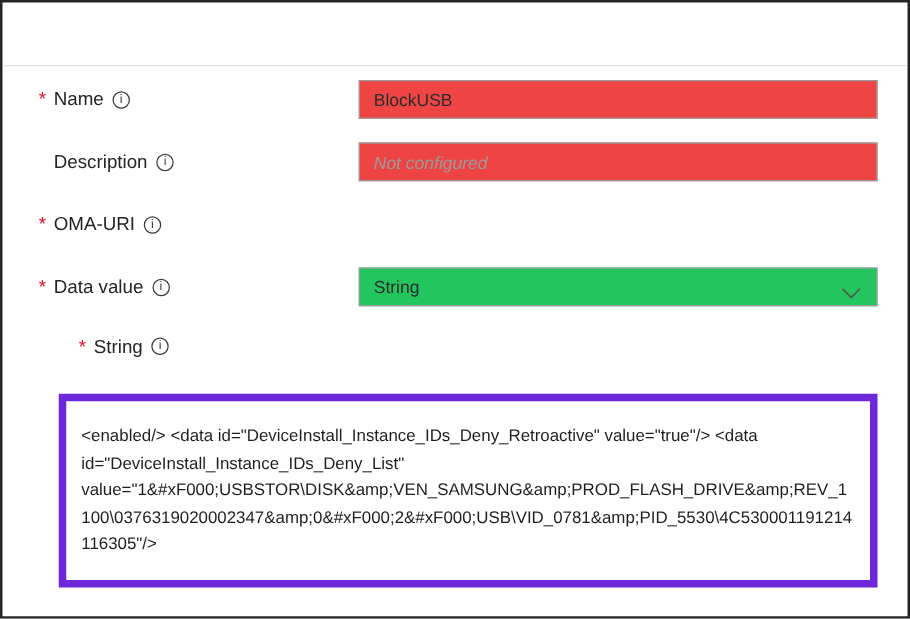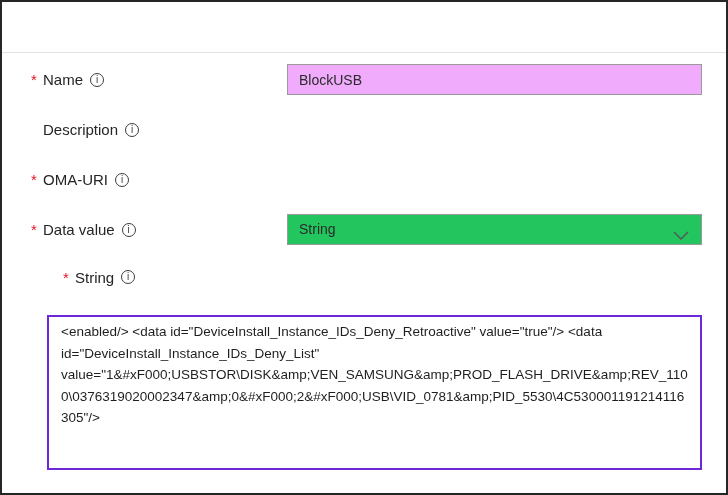--- a/index.html
+++ b/index.html
@@ -39,21 +39,21 @@
   .req { display:inline-block; width:12px; color:var(--required_red, #e81123); font-size:15px; }
   .info {
     display:inline-flex; align-items:center; justify-content:center;
     width:14px; height:14px; margin-left:7px;
     border:1px solid #3c3c3c; border-radius:50%;
     font-size:10px; line-height:1; color:#3c3c3c;
   }
   .field {
     position:absolute; left:285px; width:415px; height:31px;
     border:1px solid var(--input_border, #9a9a9a);
-    background:#f0abfc; padding:0 11px;
+    background:#ef4444; padding:0 11px;
     font-family:"Liberation Sans", sans-serif;
     font-size:14px; color:#2b2b2b; outline:none; border-radius:0;
   }
   .field::placeholder { font-style:italic; color:var(--placeholder_gray, #9b9b9b); opacity:1; }
 
   .select {
     position:absolute; left:285px; width:415px; height:31px;
     border:1px solid var(--input_border, #9a9a9a);
     background:#22c55e; cursor:pointer;
   }
@@ -64,22 +64,22 @@
   .select .chev { position:absolute; right:12px; top:11px; }
 
   .row-name   { top:62px; }
   .row-desc   { top:112px; }
   .row-oma    { top:162px; }
   .row-dtype  { top:212px; }
   .lbl-value  { top:263px; left:61px; height:24px; }
 
   .value-box {
     position:absolute; left:45px; top:313px; width:655px; height:155px;
-    border:2px solid #6d28d9; background:#fff;
-    padding:4px 12px;
+    border:6px solid #6d28d9; background:#fff;
+    padding:17px 12px;
     font-family:"Liberation Sans", sans-serif;
     font-size:13.5px; line-height:21.5px; color:#1f1f1f;
     white-space:pre-wrap; overflow-wrap:break-word; word-wrap:break-word;
     overflow:hidden; cursor:text;
   }
 </style>
 </head>
 <body>
 
 <div class="dialog">
@@ -91,20 +91,21 @@
     <span>Name</span>
     <span class="info">i</span>
   </label>
   <input class="field row-name" type="text" value="BlockUSB" style="">
 
   <label class="lbl row-desc">
     <span class="req"></span>
     <span>Description</span>
     <span class="info">i</span>
   </label>
+  <input class="field row-desc" type="text" placeholder="Not configured" style="">
 
   <label class="lbl row-oma">
     <span class="req">*</span>
     <span>OMA-URI</span>
     <span class="info">i</span>
   </label>
 
   <label class="lbl row-dtype">
     <span class="req">*</span>
     <span>Data value</span>

